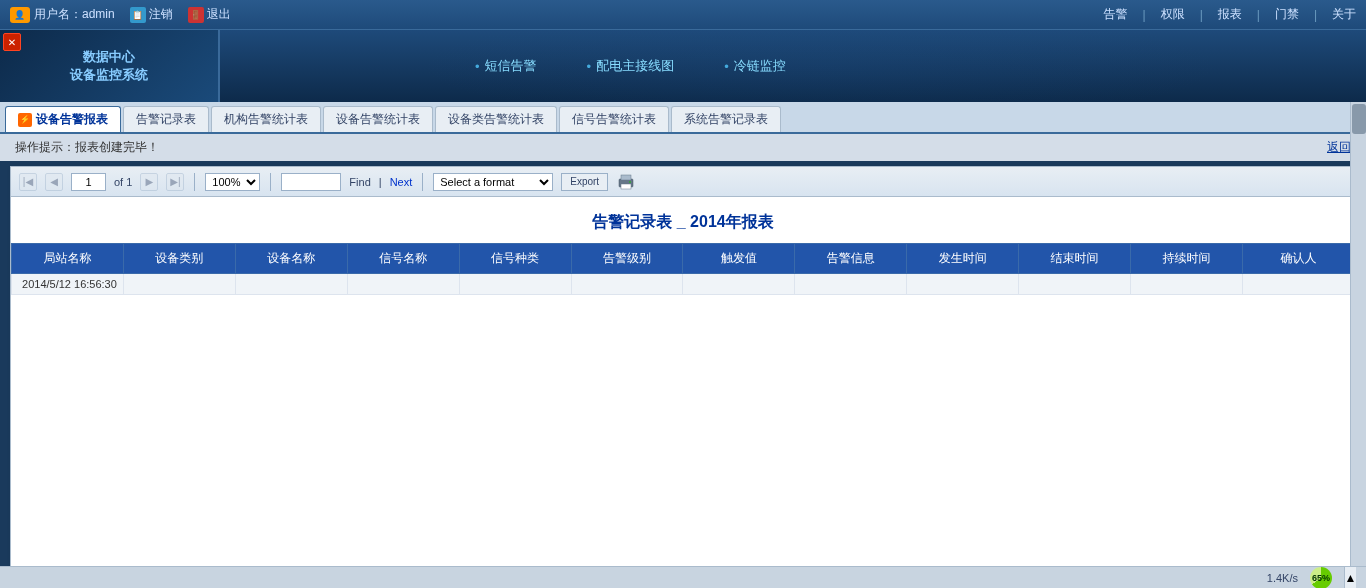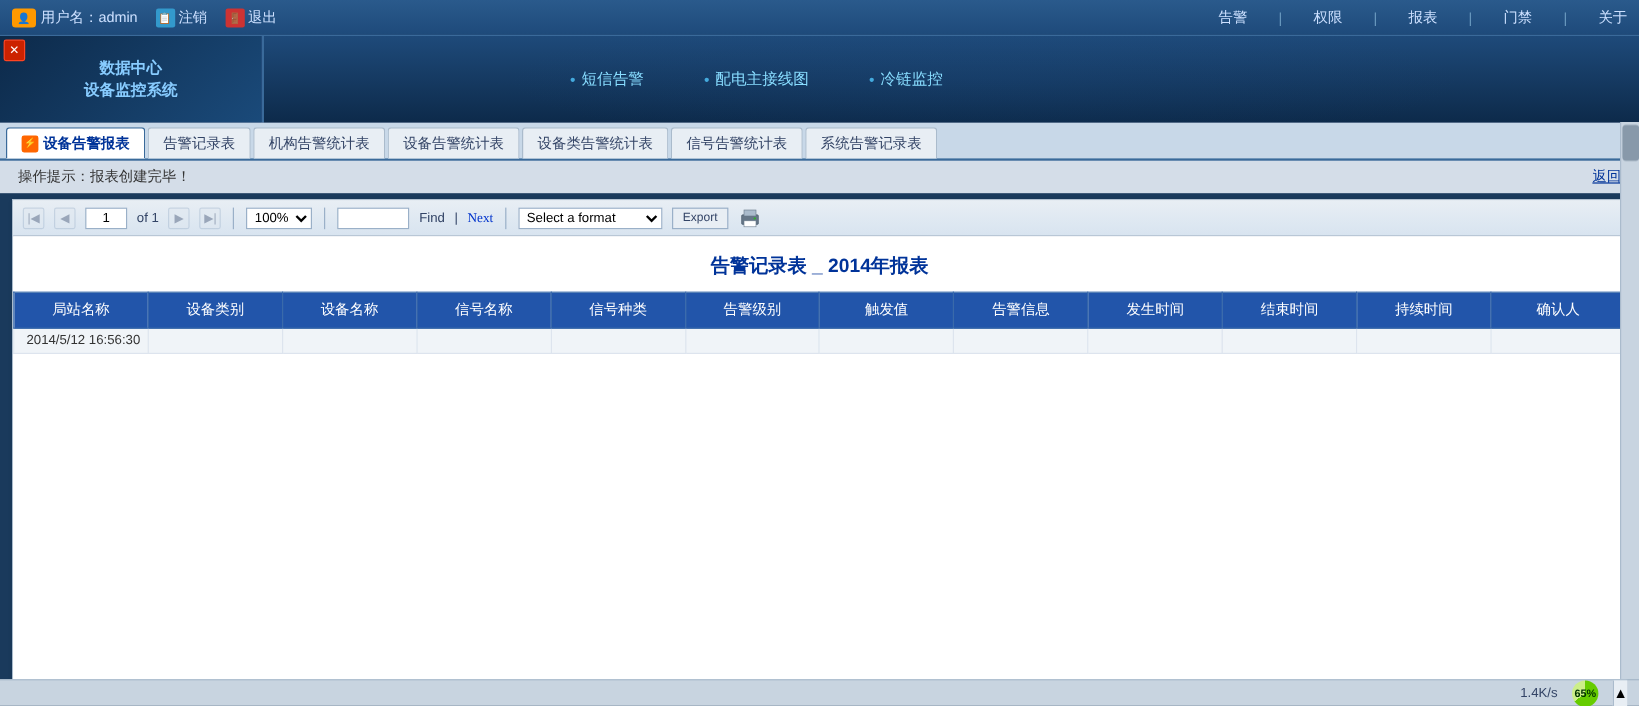--- a/index.html
+++ b/index.html
@@ -353,21 +353,21 @@
     </div>
     <div class="action-btn">
       <span class="action-icon icon-note">📋</span>
       <span>注销</span>
     </div>
     <div class="action-btn">
       <span class="action-icon icon-logout">🚪</span>
       <span>退出</span>
     </div>
   </div>
-  <div style="display:flex; align-items:center; gap:26px; margin-left:auto;">
+  <div style="display:flex; align-items:center; gap:15px; margin-left:auto;">
     <span style="color:#cce0ff; cursor:pointer;">告警</span>
     <span class="nav-separator">|</span>
     <span style="color:#cce0ff; cursor:pointer;">权限</span>
     <span class="nav-separator">|</span>
     <span style="color:#cce0ff; cursor:pointer;">报表</span>
     <span class="nav-separator">|</span>
     <span style="color:#cce0ff; cursor:pointer;">门禁</span>
     <span class="nav-separator">|</span>
     <span style="color:#cce0ff; cursor:pointer;">关于</span>
   </div>
@@ -433,21 +433,21 @@
     <div class="toolbar-separator"></div>
     <select class="zoom-select">
       <option>100%</option>
       <option>75%</option>
       <option>150%</option>
     </select>
     <div class="toolbar-separator"></div>
     <input class="find-input" type="text" placeholder="" style="">
     <span class="toolbar-text">Find</span>
     <span class="toolbar-text">|</span>
-    <span class="toolbar-text" style="cursor:pointer; color:#0033cc;font-family:Liberation Serif, serif;">Next</span>
+    <span class="toolbar-text" style="cursor:pointer; color:#0033cc;">Next</span>
     <div class="toolbar-separator"></div>
     <select class="format-select">
       <option>Select a format</option>
       <option>PDF</option>
       <option>Excel</option>
       <option>Word</option>
       <option>CSV</option>
     </select>
     <button class="export-btn">Export</button>
     <div class="print-icon">

